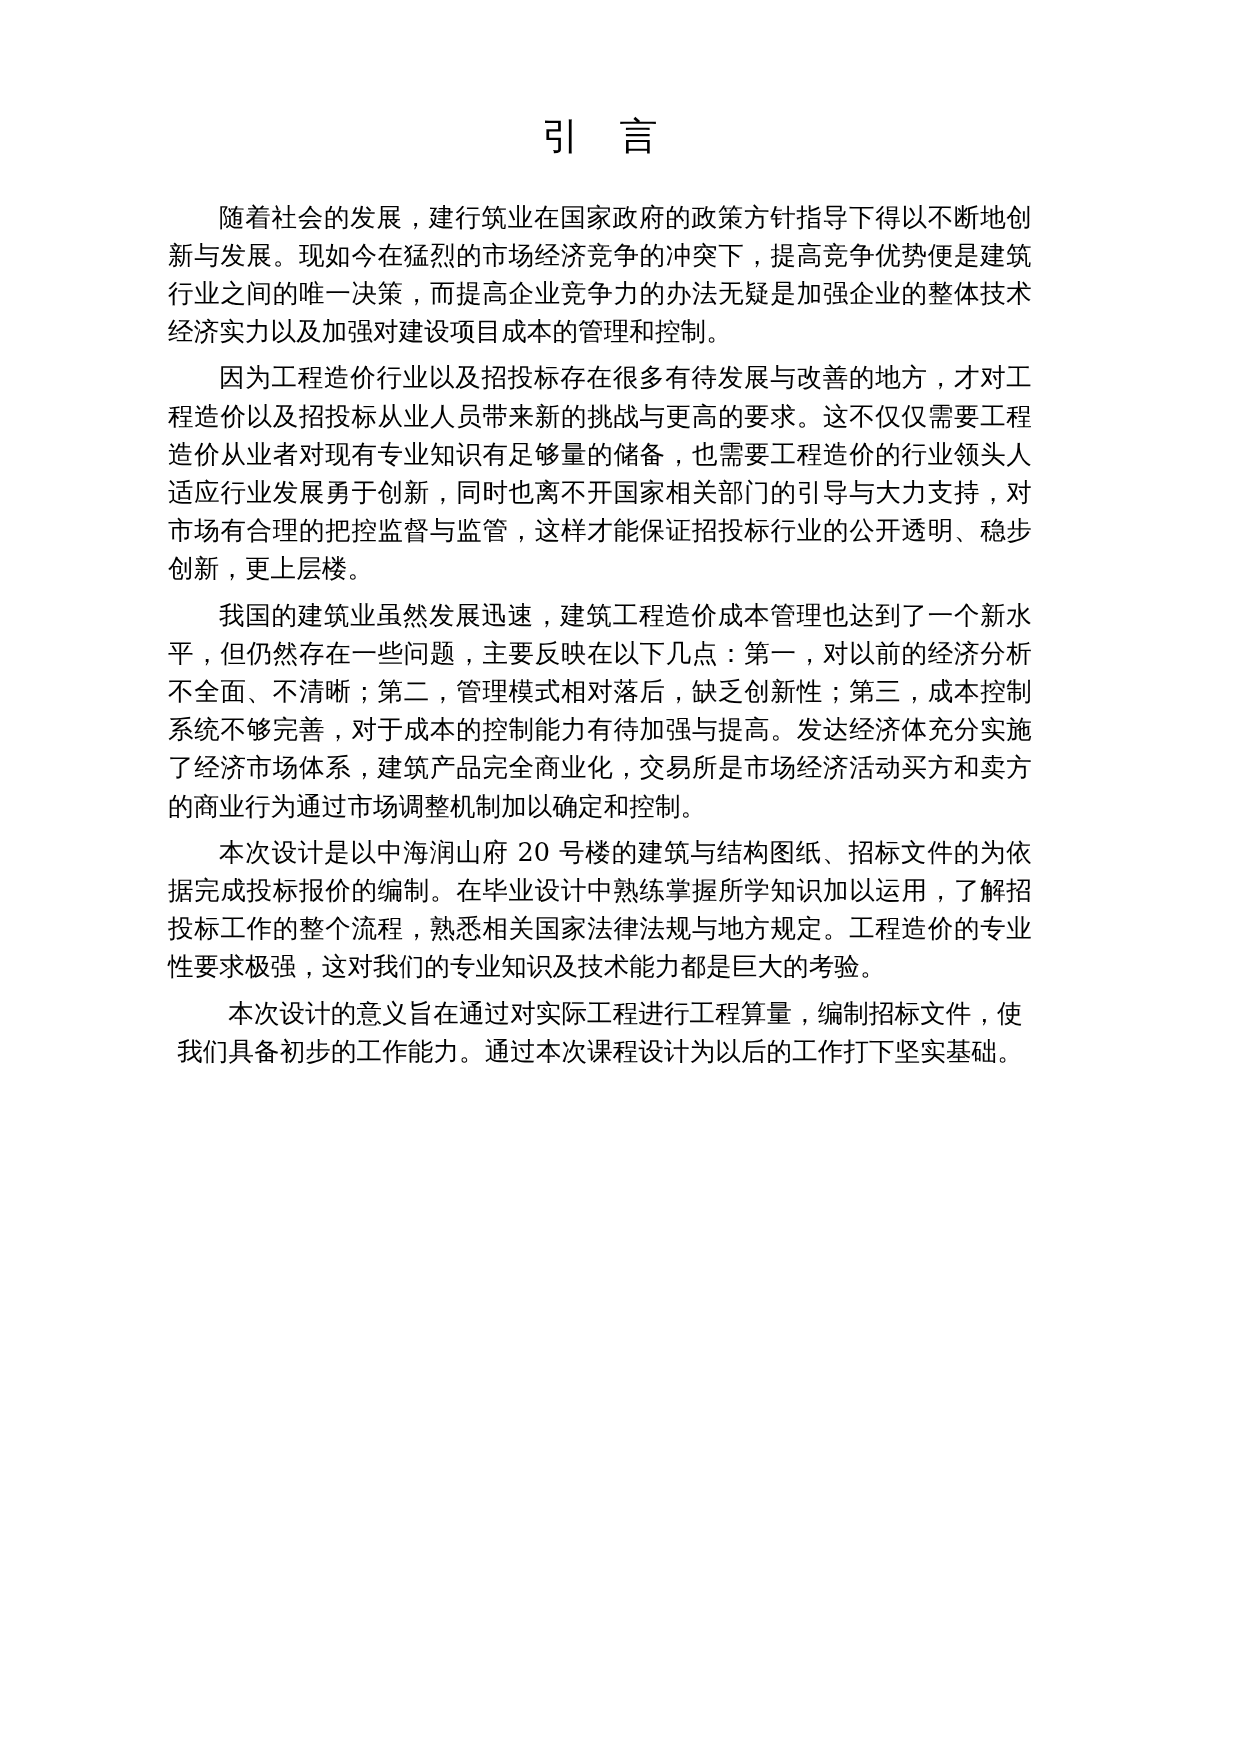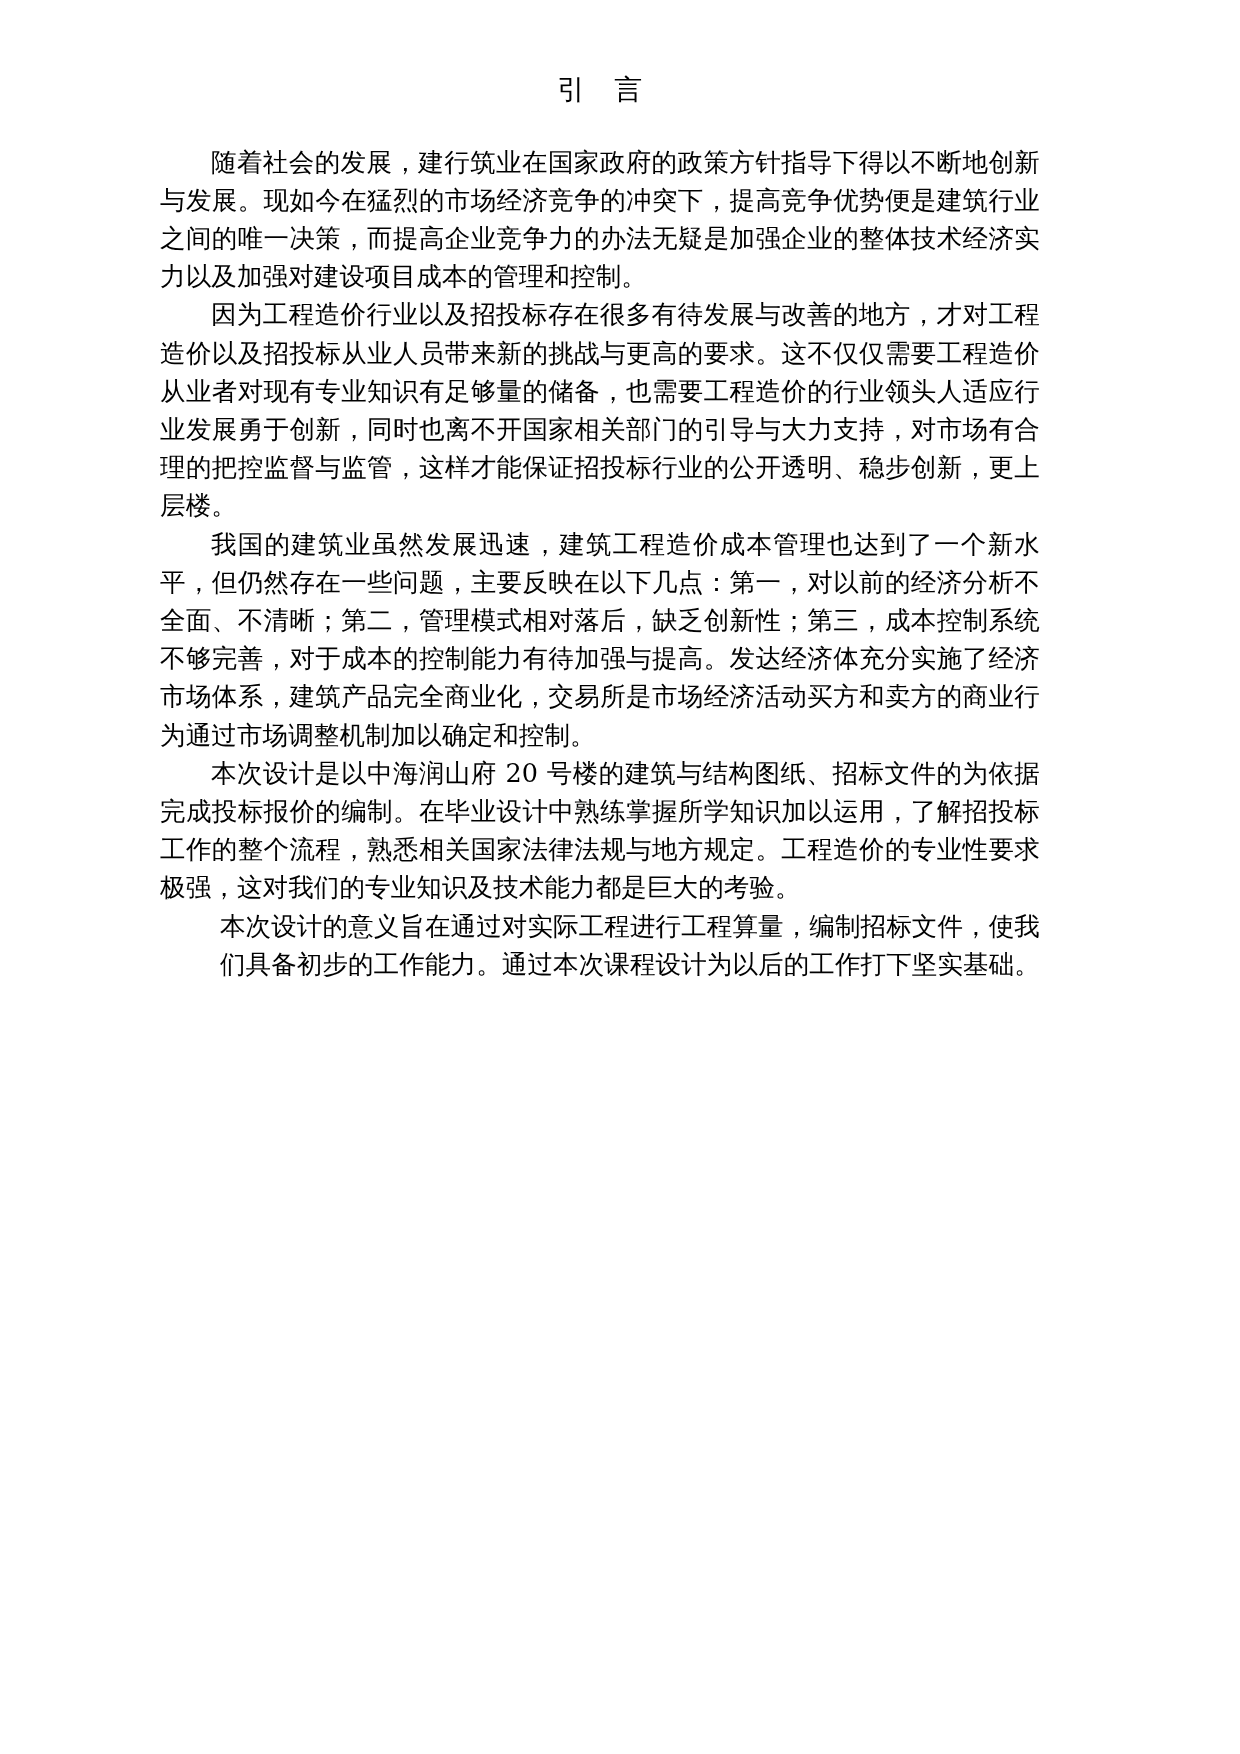--- a/index.html
+++ b/index.html
@@ -20,46 +20,46 @@
     overflow: hidden;
   }
   .content {
     position: absolute;
     left: 160px;
     top: 0;
     width: 880px;
   }
   .doc-title {
     text-align: center;
-    font-size: 28px;
+    font-size: 38px;
     line-height: 1.2;
     font-weight: 400;
     letter-spacing: 0.02em;
     margin: 0;
-    padding-top: 73px;
+    padding-top: 116px;
     padding-bottom: 0;
-    font-family: Liberation Serif, serif;
+    font-family: Liberation Mono, monospace;
     white-space: pre;
   }
   .body-block {
     margin-top: 36px;
   }
   p.para {
-    margin: 0;
+    margin: 8px;
     font-size: 25.5px;
     line-height: 38.2px;
     text-align: justify;
     text-justify: inter-character;
     text-indent: 2em;
     letter-spacing: 0.005em;
     word-break: break-all;
     font-family: "DejaVu Serif", "Liberation Serif", serif;
   }
   p.para:last-child {
-    text-align: right;
+    text-align: center;
   }
   sup.cite {
     font-size: 0.62em;
     vertical-align: super;
     line-height: 0;
   }
 </style>
 </head>
 <body>
 

